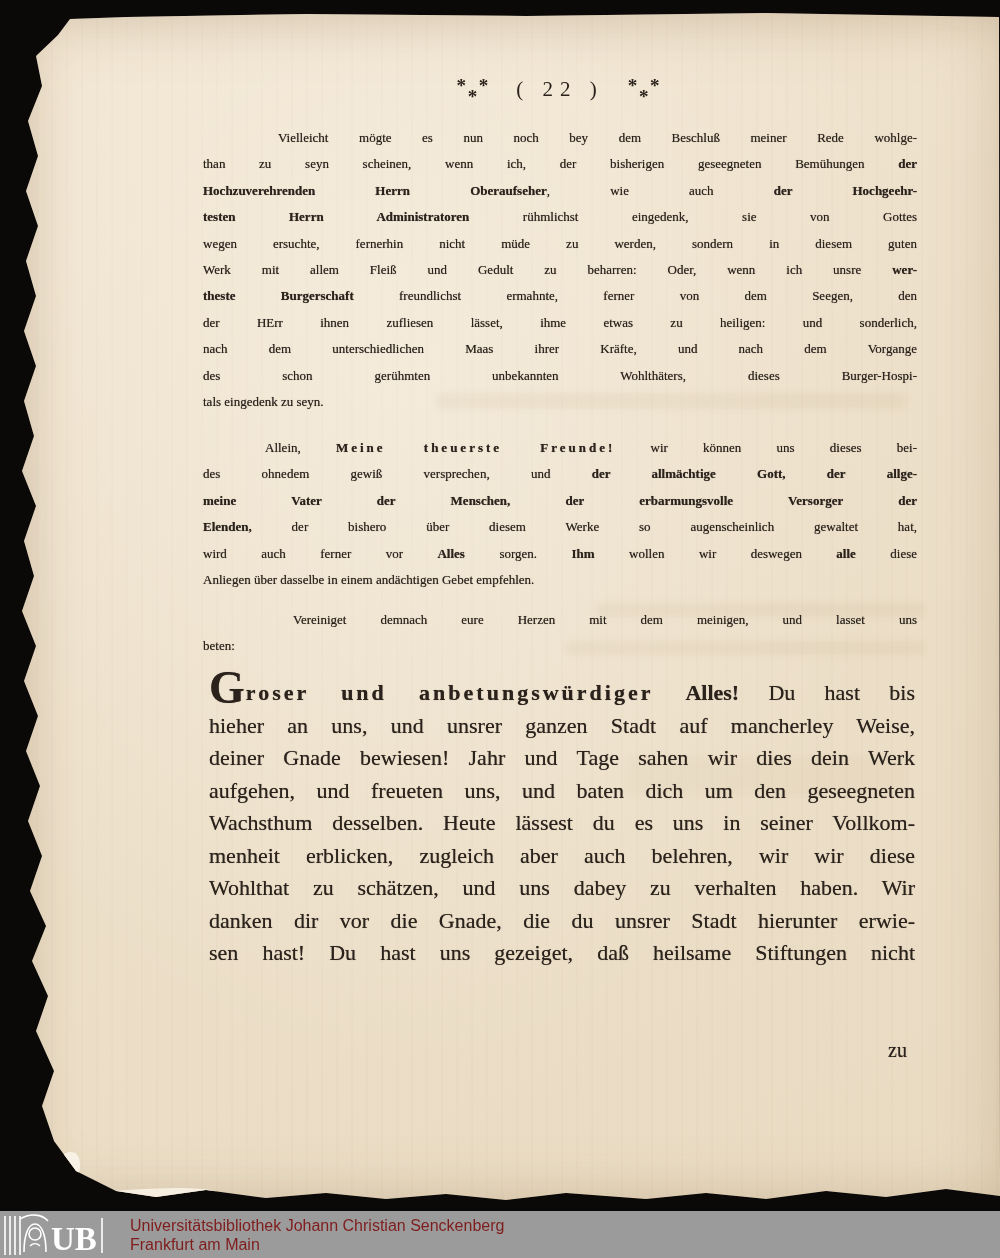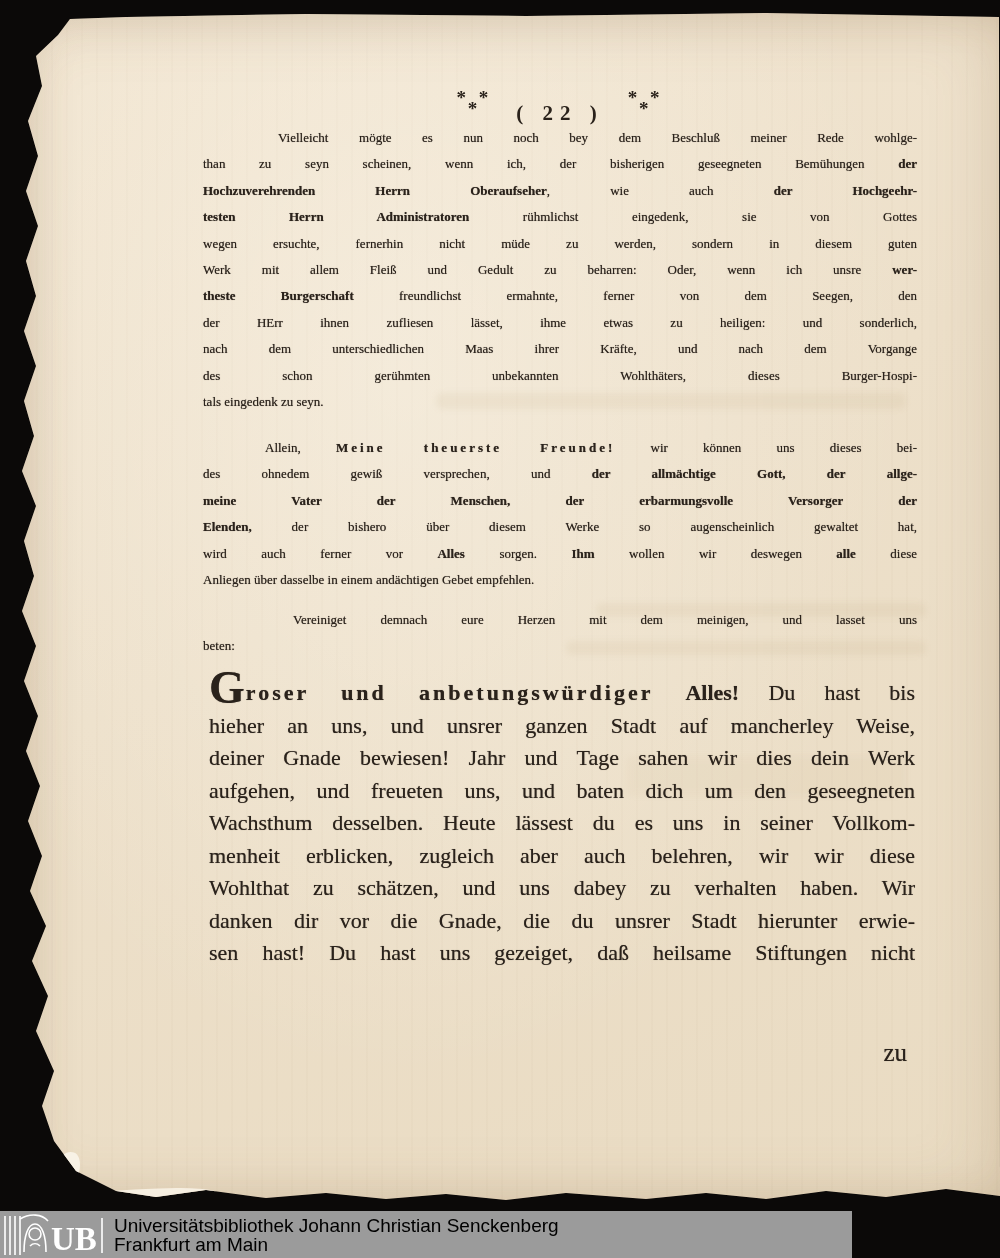--- a/index.html
+++ b/index.html
@@ -25,21 +25,21 @@
   .g1{left:430px;top:382px;width:470px;height:16px;}
   .g2{left:590px;top:592px;width:330px;height:14px;}
   .g3{left:560px;top:630px;width:360px;height:14px;}
   .g4{left:620px;top:745px;width:280px;height:40px;opacity:0.05;}
   .fiber{position:absolute;background:#f8f2e6;border-radius:60% 40% 55% 45%;}
   .f1{left:46px;top:1140px;width:26px;height:48px;transform:rotate(14deg);}
   .f2{left:60px;top:1178px;width:150px;height:16px;transform:rotate(-2deg);opacity:.9;}
   .f3{left:8px;top:935px;width:16px;height:70px;transform:rotate(3deg);opacity:.85;}
   .page-head{position:absolute;top:66px;left:197px;width:714px;display:flex;
      justify-content:center;align-items:center;gap:24px;color:#2a221b;}
-  .page-num{font-size:21px;letter-spacing:7px;font-weight:bold;margin-top:24px;}
+  .page-num{font-size:21px;letter-spacing:7px;font-weight:normal;}
   .asterism{display:flex;flex-direction:column;align-items:center;font-weight:bold;
      font-size:19px;line-height:11px;letter-spacing:4px;padding-top:3px;}
   .asterism span{display:block;}
 
   .textcol{position:absolute;left:0;top:0;width:100%;height:100%;color:#2a221b;}
   .para{position:absolute;left:197px;width:714px;}
   .para.normal{font-size:13px;line-height:26.4px;}
   .para.large{font-size:22px;line-height:32.5px;}
   .para:nth-of-type(1){top:114px;}
   .para:nth-of-type(2){top:424px;}
@@ -49,27 +49,27 @@
   .para:nth-of-type(2) .line.first{text-indent:62px;}
   .para:nth-of-type(3) .line.first{text-indent:90px;margin-top:20px;}
   .line{text-align:justify;text-align-last:justify;
         text-shadow:0 0 0.7px rgba(42,34,27,0.65);}
   .line.end{text-align-last:left;}
   .b{font-weight:bold;}
   .sp{letter-spacing:3px;font-weight:bold;}
   .init{font-size:46px;font-weight:bold;line-height:0;letter-spacing:0;
         position:relative;top:3px;margin-right:1px;}
   .catchword{position:absolute;top:1028px;left:197px;width:704px;text-align:right;
-     font-size:25px;color:#2a221b;text-shadow:0 0 0.7px rgba(42,34,27,0.65);}
+     font-size:20px;color:#2a221b;text-shadow:0 0 0.7px rgba(42,34,27,0.65);}
 
   
-  .footer{position:absolute;left:0;bottom:0;width:852px;height:47px;background:#9b9b9b;
+  .footer{position:absolute;left:0;bottom:0;width:1000px;height:47px;background:#9b9b9b;
      display:flex;align-items:center;font-family:"Liberation Sans",sans-serif;}
   .logo{flex:0 0 auto;margin-left:2px;}
-  .footer-text{margin-left:8px;color:#000000;font-size:19px;line-height:19px;}
+  .footer-text{margin-left:24px;color:#7f1d1d;font-size:16px;line-height:19px;}
 </style>
 </head>
 <body>
 
 <div class="scan">
 
   <div class="paper">
     <div class="ghost g1"></div>
     <div class="ghost g2"></div>
     <div class="ghost g3"></div>

